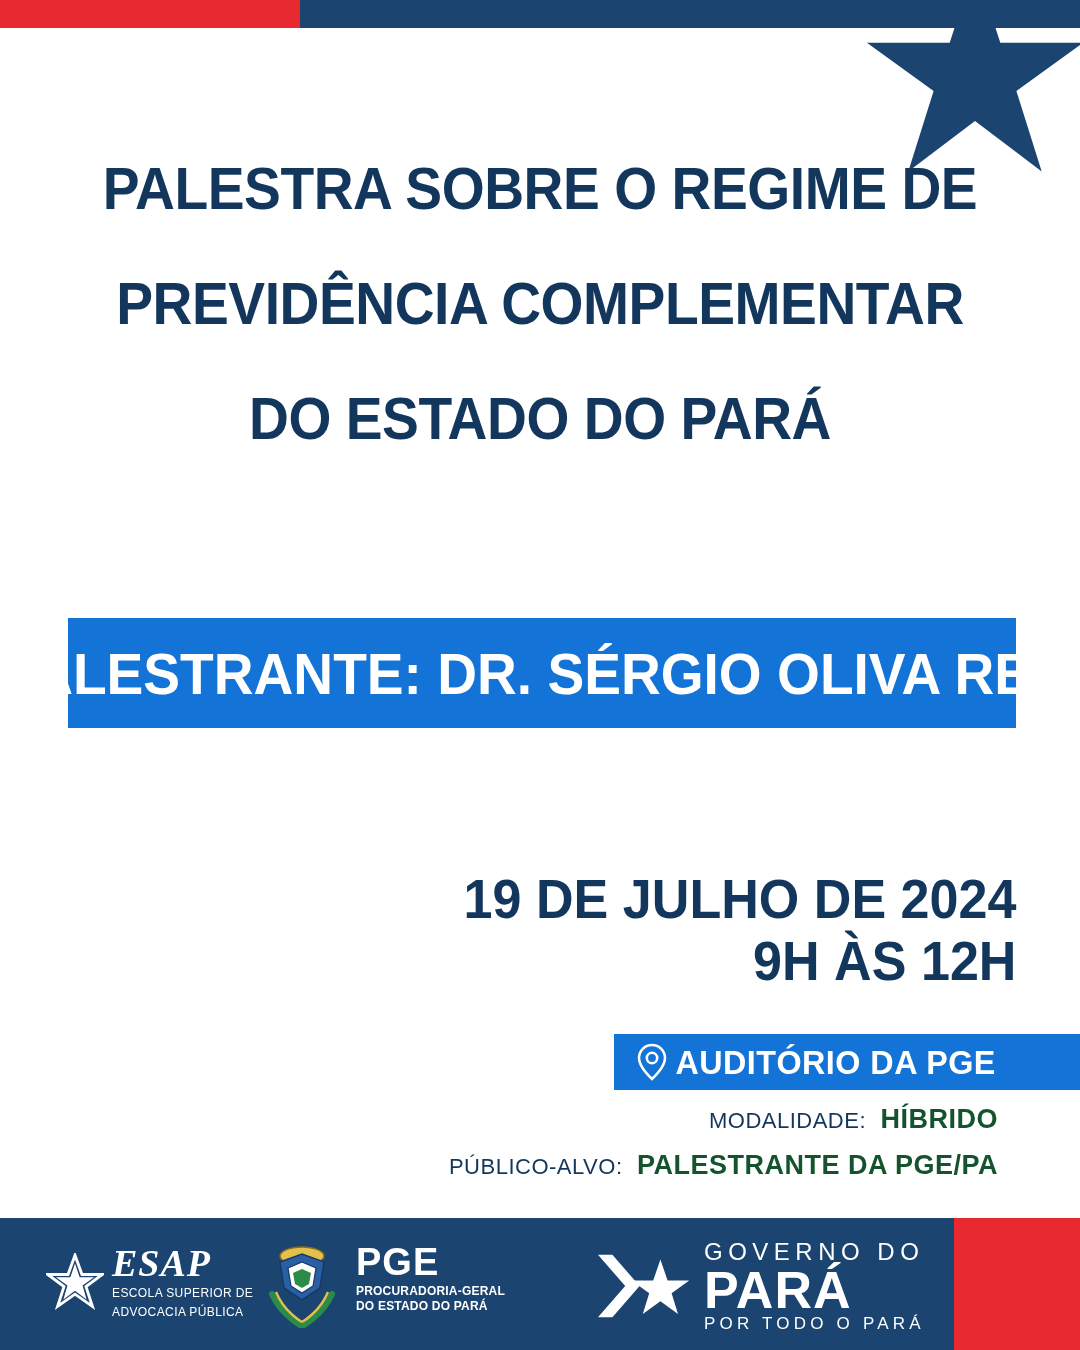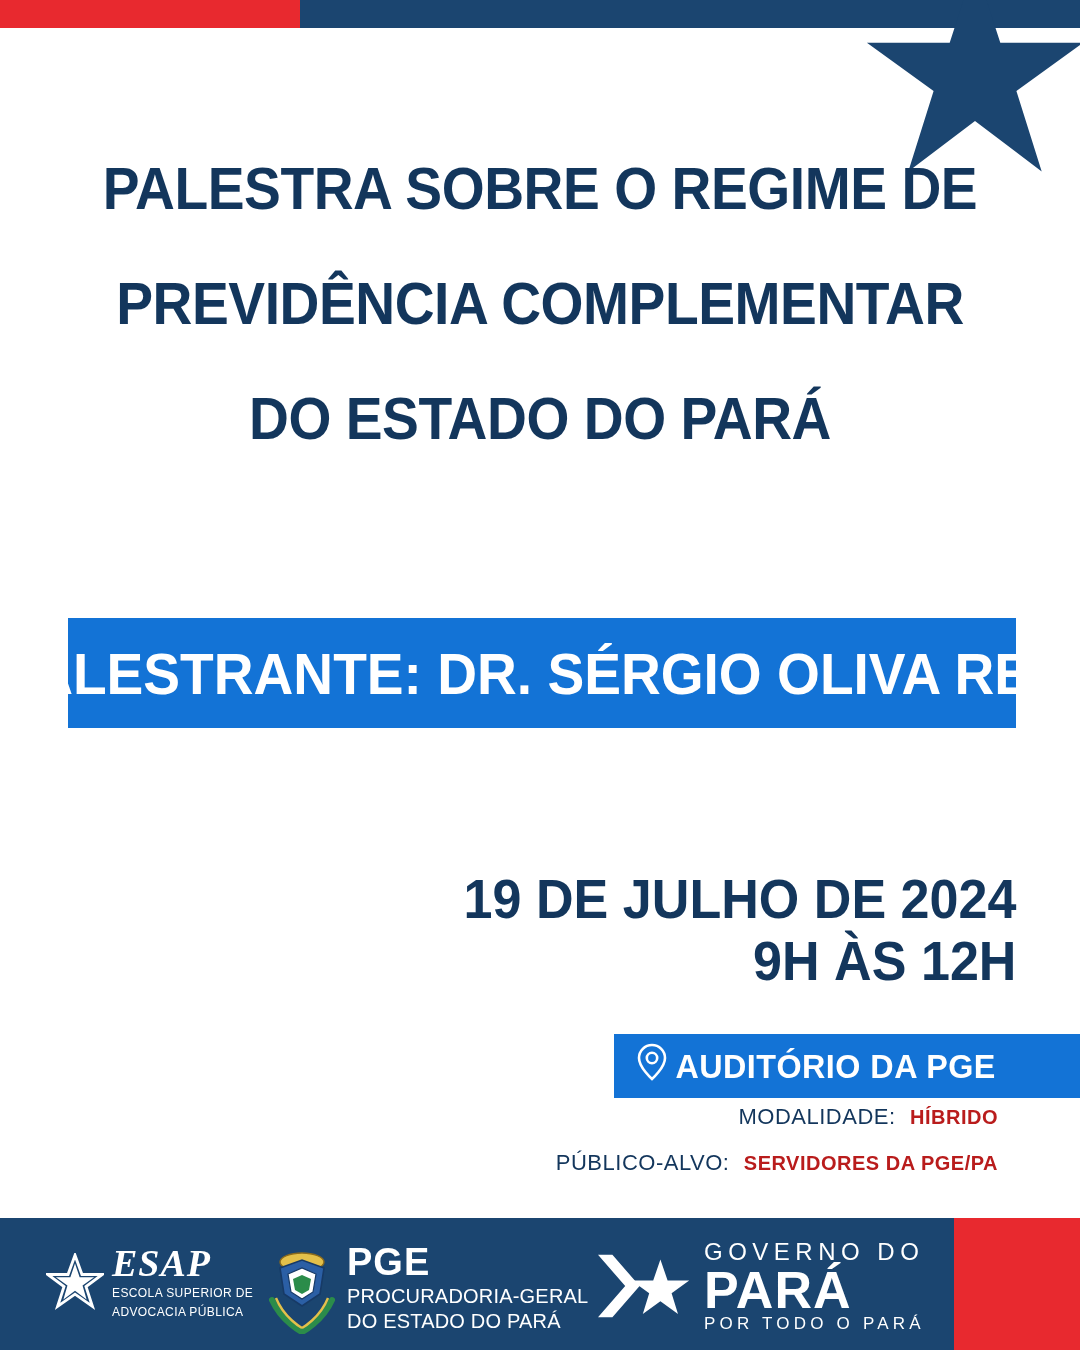--- a/index.html
+++ b/index.html
@@ -102,21 +102,21 @@
     color: #13365c;
     transform: scaleX(0.93);
     transform-origin: right center;
     white-space: nowrap;
   }
 
   
   .place-bar {
     position: absolute;
     top: 1034px; left: 614px;
-    width: 466px; height: 64px;
+    width: 466px; height: 56px;
     background: #1373d6;
     display: flex;
     align-items: center;
     justify-content: flex-end;
   }
   .pin-icon {
     position: absolute;
     left: 18px; top: 8px;
     width: 40px; height: 40px;
   }
@@ -140,24 +140,24 @@
     white-space: nowrap;
   }
   .info-row.modality { top: 1104px; }
   .info-row.audience { top: 1150px; }
   .info-label {
     font-size: 22px;
     letter-spacing: 0.5px;
     color: #13365c;
   }
   .info-value {
-    font-size: 20px;
+    font-size: 27px;
     font-weight: bold;
     letter-spacing: 0.5px;
-    color: #b91c1c;
+    color: #14532d;
     margin-left: 10px;
   }
 
   
   .footer {
     position: absolute;
     left: 0; bottom: 0;
     width: 1080px; height: 132px;
     background: #1b4570;
     display: flex;
@@ -193,36 +193,36 @@
     color: #ffffff;
     letter-spacing: 0.4px;
     margin-top: 4px;
     line-height: 1.25;
   }
 
   .logo-pge {
     position: absolute;
     left: 262px; top: 24px;
     display: flex;
-    align-items: flex-end;
-    gap: 5px;
+    align-items: flex-start;
+    gap: 14px;
   }
   .brasao {
     width: 80px; height: 86px;
     position: relative;
   }
   .pge-texts { color: #ffffff; line-height: 1.1; }
   .pge-big {
     font-size: 38px;
     font-weight: bold;
     letter-spacing: 1px;
   }
   .pge-small {
-    font-size: 20px;
-    font-weight: normal;
+    font-size: 12px;
+    font-weight: bold;
     letter-spacing: 0.2px;
     line-height: 1.25;
   }
 
   .logo-gov {
     position: absolute;
     left: 598px; top: 22px;
     color: #ffffff;
     display: flex;
     align-items: center;
@@ -281,21 +281,21 @@
     <div class="place-text">AUDITÓRIO DA PGE</div>
   </div>
 
   <div class="info-row modality">
     <span class="info-label">MODALIDADE:</span>
     <span class="info-value">HÍBRIDO</span>
   </div>
 
   <div class="info-row audience">
     <span class="info-label">PÚBLICO-ALVO:</span>
-    <span class="info-value">SERVIDORES DA PGE/PA</span>
+    <span class="info-value">PALESTRANTE DA PGE/PA</span>
   </div>
 
   <div class="footer">
     <div class="footer-red"></div>
 
     <div class="logo-esap">
       <svg class="esap-star" viewBox="0 0 100 100">
         <polygon points="50,4 62,37 97,37 69,58 80,92 50,71 20,92 31,58 3,37 38,37" fill="none" stroke="#ffffff" stroke-width="5"></polygon>
         <polygon points="50,18 58,42 83,42 63,56 70,80 50,65 30,80 37,56 17,42 42,42" fill="#ffffff"></polygon>
       </svg>

